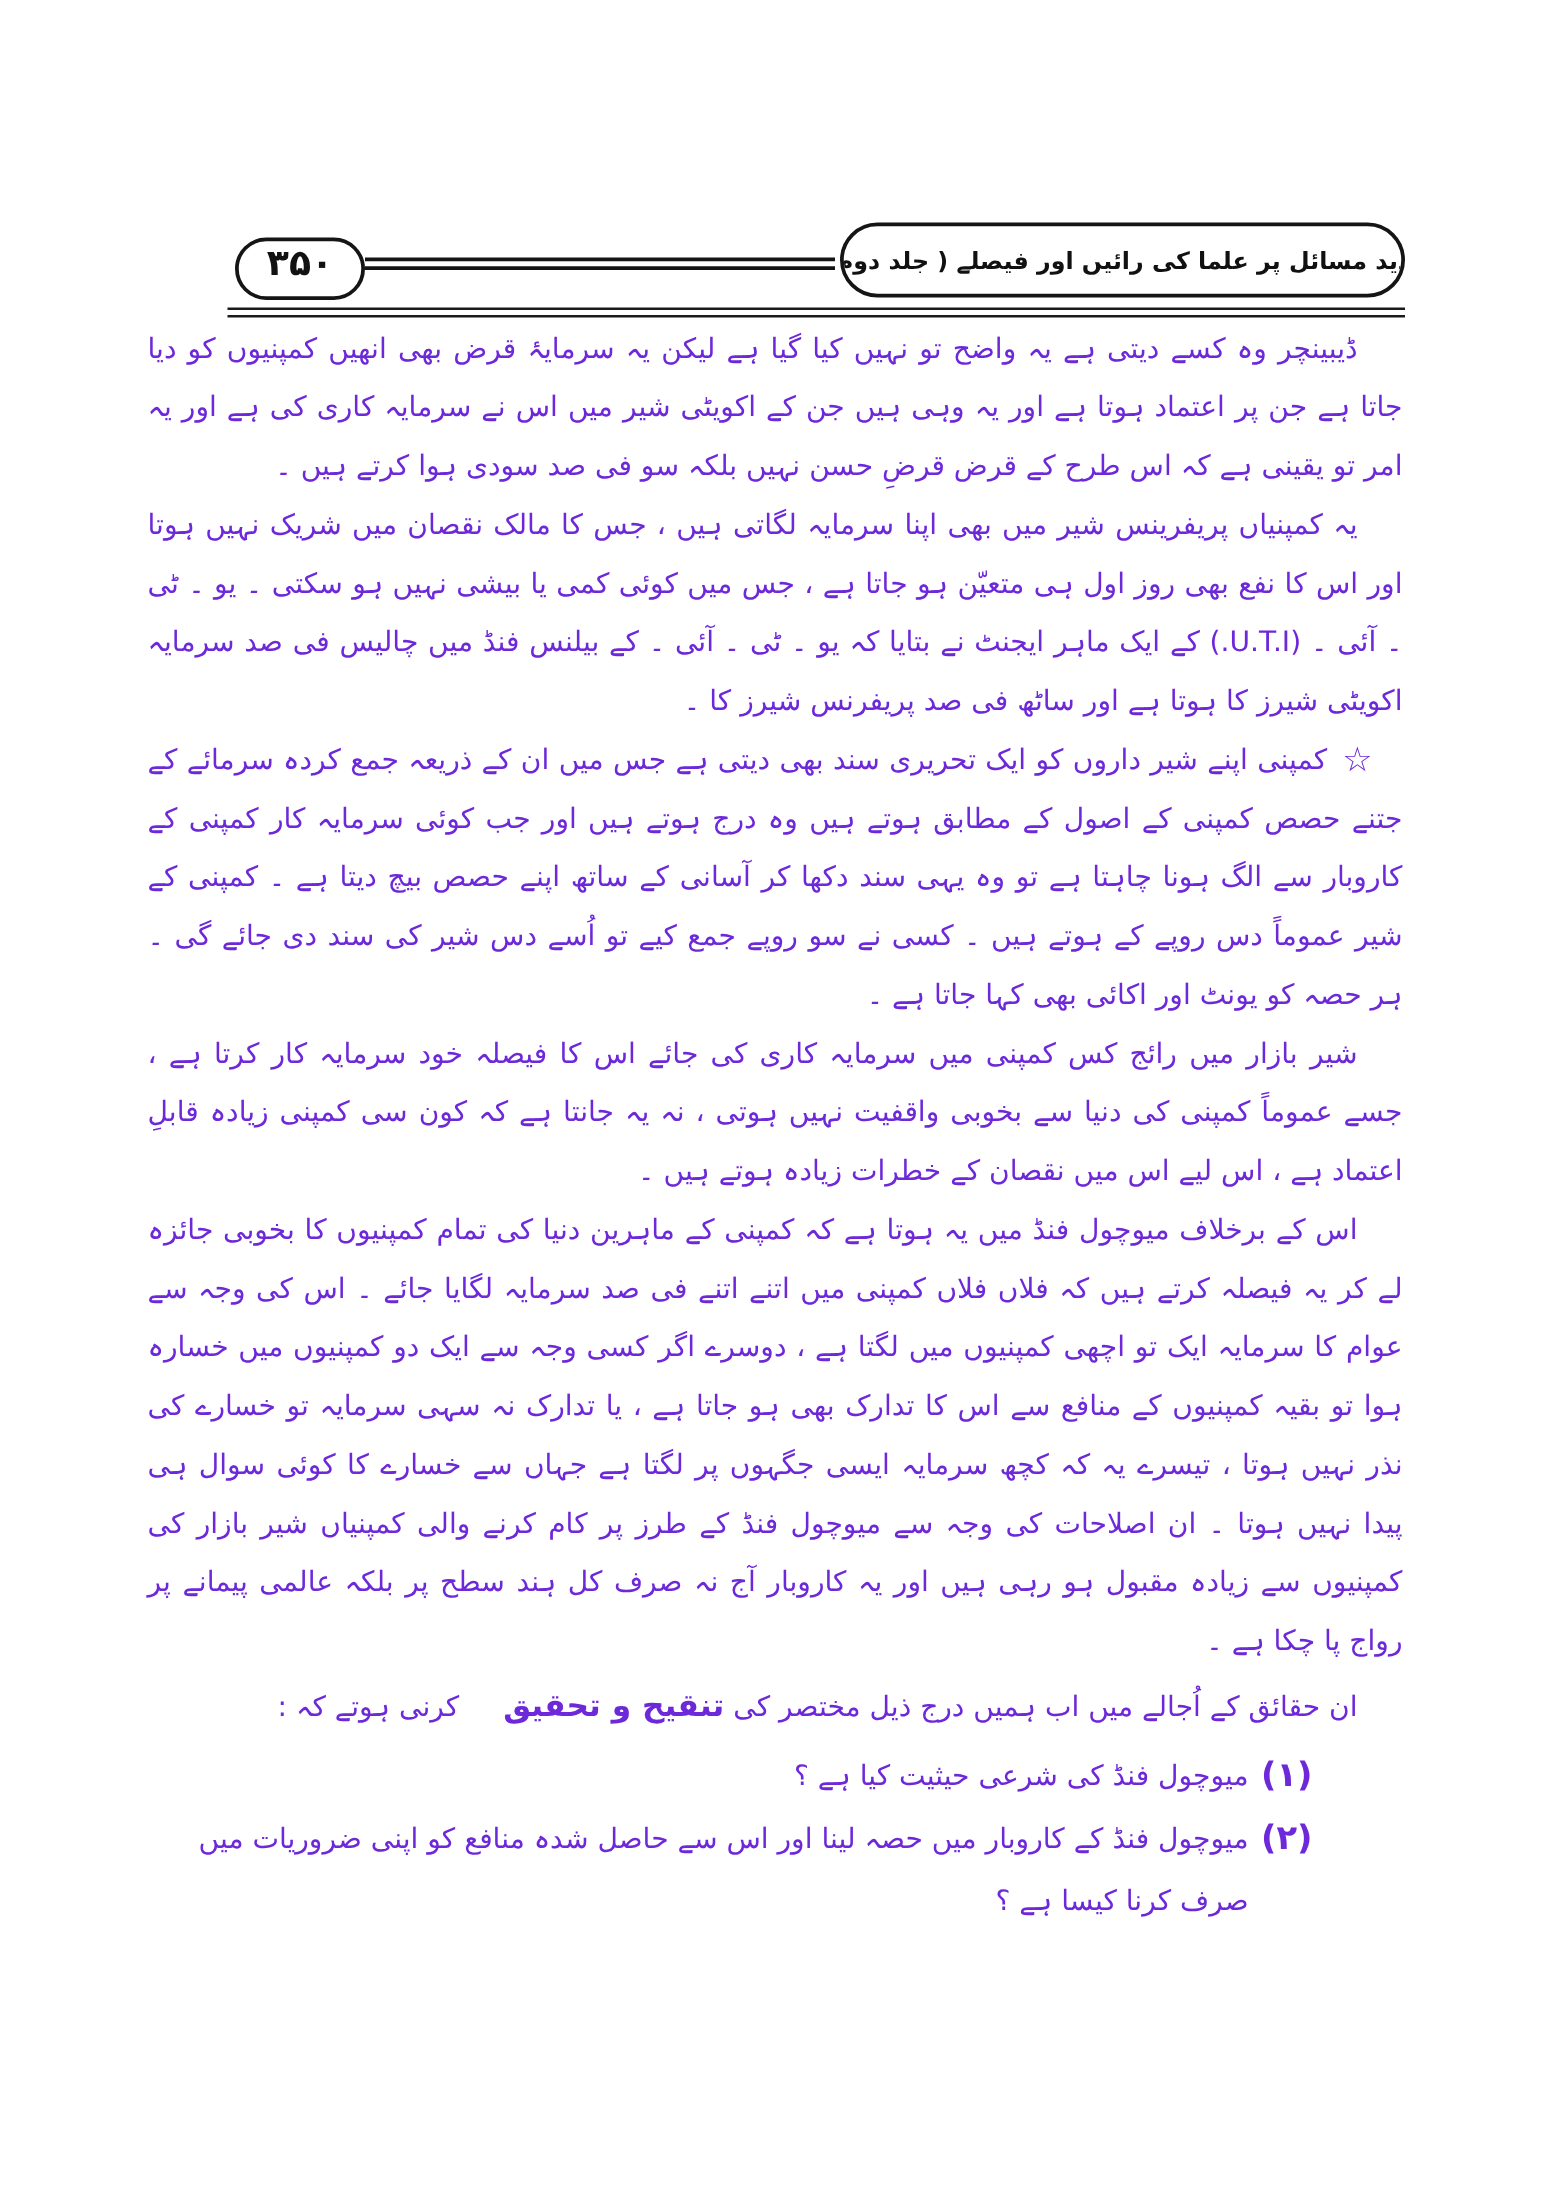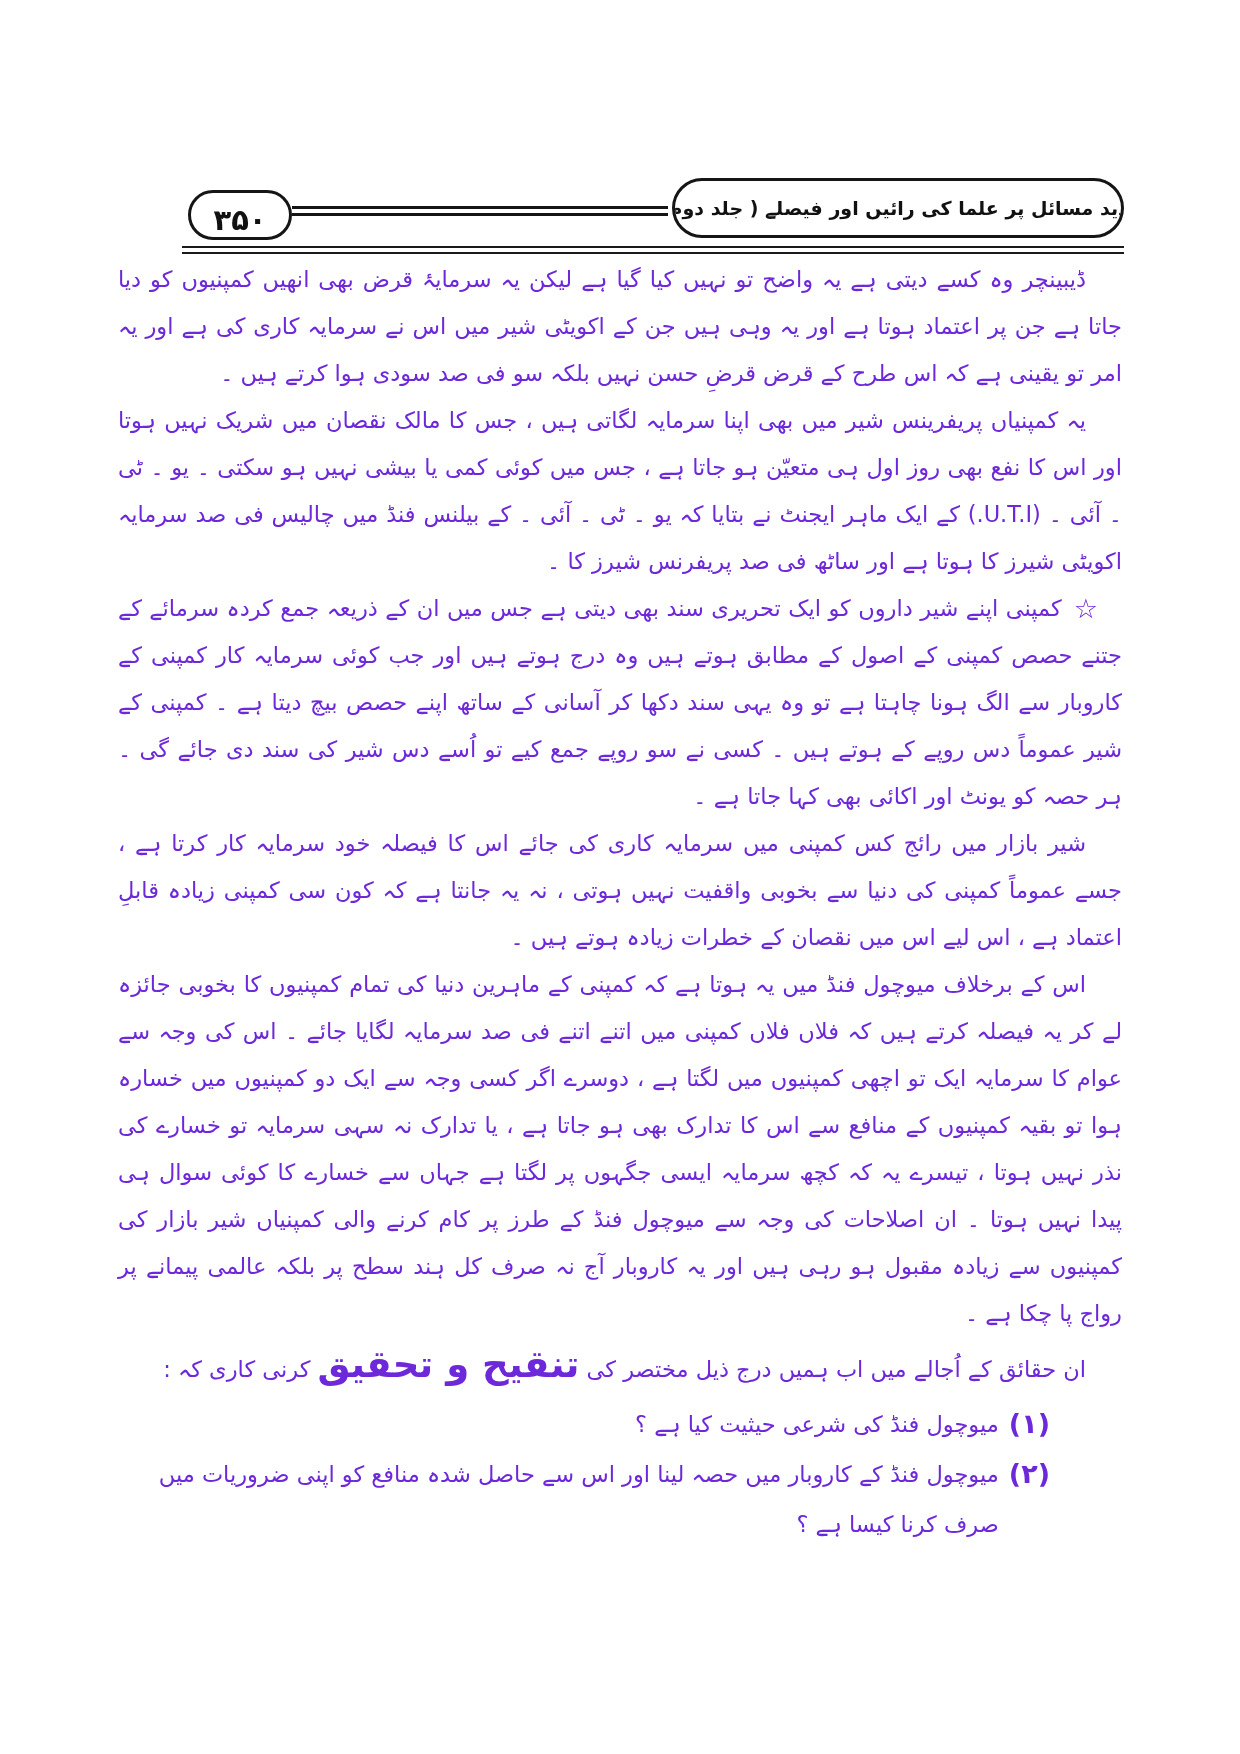--- a/index.html
+++ b/index.html
@@ -47,21 +47,21 @@
   .pagebox {
     position: absolute;
     left: 68px;
     top: 12px;
     width: 104px;
     height: 50px;
     box-sizing: border-box;
     border: 3px solid #151515;
     border-radius: 27px;
     display: flex;
-    align-items: flex-end;
+    align-items: flex-start;
     justify-content: center;
     font-size: 29px;
     font-weight: bold;
     background: #ffffff;
   }
   .connector {
     position: absolute;
     left: 172px;
     right: 456px;
     top: 28px;
@@ -104,21 +104,22 @@
     font-size: 27px;
     margin-left: 12px;
     vertical-align: -2px;
     display: inline-block;
   }
   .lead-in {
     margin-top: 4px !important;
   }
   .emph {
     font-weight: bold;
-    font-size: 37px;
+    font-size: 25px;
+    margin-left: 28px;
   }
   .q-items {
     padding-right: 72px;
     margin-top: 6px;
   }
   .q-item {
     display: flex;
     direction: rtl;
     align-items: flex-start;
     line-height: 50px;
@@ -158,21 +159,21 @@
     <p><span>یہ کمپنیاں پریفرینس شیر میں بھی اپنا سرمایہ لگاتی ہیں ، جس کا مالک نقصان میں شریک نہیں ہوتا اور اس کا نفع بھی روز اول ہی متعیّن ہو جاتا ہے ، جس میں کوئی کمی یا بیشی نہیں ہو سکتی ۔ یو ۔ ٹی ۔ آئی ۔ (U.T.I.) کے ایک ماہر ایجنٹ نے بتایا کہ یو ۔ ٹی ۔ آئی ۔ کے بیلنس فنڈ میں چالیس فی صد سرمایہ اکویٹی شیرز کا ہوتا ہے اور ساٹھ فی صد پریفرنس شیرز کا ۔</span></p>
 
     <p class="star-para"><span class="star">☆</span><span>کمپنی اپنے شیر داروں کو ایک تحریری سند بھی دیتی ہے جس میں ان کے ذریعہ جمع کردہ سرمائے کے جتنے حصص کمپنی کے اصول کے مطابق ہوتے ہیں وہ درج ہوتے ہیں اور جب کوئی سرمایہ کار کمپنی کے کاروبار سے الگ ہونا چاہتا ہے تو وہ یہی سند دکھا کر آسانی کے ساتھ اپنے حصص بیچ دیتا ہے ۔ کمپنی کے شیر عموماً دس روپے کے ہوتے ہیں ۔ کسی نے سو روپے جمع کیے تو اُسے دس شیر کی سند دی جائے گی ۔ ہر حصہ کو یونٹ اور اکائی بھی کہا جاتا ہے ۔</span></p>
 
 
     <p><span>شیر بازار میں رائج کس کمپنی میں سرمایہ کاری کی جائے اس کا فیصلہ خود سرمایہ کار کرتا ہے ، جسے عموماً کمپنی کی دنیا سے بخوبی واقفیت نہیں ہوتی ، نہ یہ جانتا ہے کہ کون سی کمپنی زیادہ قابلِ اعتماد ہے ، اس لیے اس میں نقصان کے خطرات زیادہ ہوتے ہیں ۔</span></p>
 
     <p><span>اس کے برخلاف میوچول فنڈ میں یہ ہوتا ہے کہ کمپنی کے ماہرین دنیا کی تمام کمپنیوں کا بخوبی جائزہ لے کر یہ فیصلہ کرتے ہیں کہ فلاں فلاں کمپنی میں اتنے اتنے فی صد سرمایہ لگایا جائے ۔ اس کی وجہ سے عوام کا سرمایہ ایک تو اچھی کمپنیوں میں لگتا ہے ، دوسرے اگر کسی وجہ سے ایک دو کمپنیوں میں خسارہ ہوا تو بقیہ کمپنیوں کے منافع سے اس کا تدارک بھی ہو جاتا ہے ، یا تدارک نہ سہی سرمایہ تو خسارے کی نذر نہیں ہوتا ، تیسرے یہ کہ کچھ سرمایہ ایسی جگہوں پر لگتا ہے جہاں سے خسارے کا کوئی سوال ہی پیدا نہیں ہوتا ۔ ان اصلاحات کی وجہ سے میوچول فنڈ کے طرز پر کام کرنے والی کمپنیاں شیر بازار کی کمپنیوں سے زیادہ مقبول ہو رہی ہیں اور یہ کاروبار آج نہ صرف کل ہند سطح پر بلکہ عالمی پیمانے پر رواج پا چکا ہے ۔</span></p>
 
 
-    <p class="lead-in"><span>ان حقائق کے اُجالے میں اب ہمیں درج ذیل مختصر کی </span><span class="emph">تنقیح و تحقیق</span><span> کرنی کاری کہ :</span></p>
+    <p class="lead-in"><span>ان حقائق کے اُجالے میں اب ہمیں درج ذیل مختصر کی </span><span class="emph">تنقیح و تحقیق</span><span> کرنی ہوتے کہ :</span></p>
 
     <div class="q-items">
       <div class="q-item">
         <span class="q-marker">(۱)</span>
         <span class="q-text">میوچول فنڈ کی شرعی حیثیت کیا ہے ؟</span>
       </div>
       <div class="q-item">
         <span class="q-marker">(۲)</span>
         <span class="q-text">میوچول فنڈ کے کاروبار میں حصہ لینا اور اس سے حاصل شدہ منافع کو اپنی ضروریات میں صرف کرنا کیسا ہے ؟</span>
       </div>

